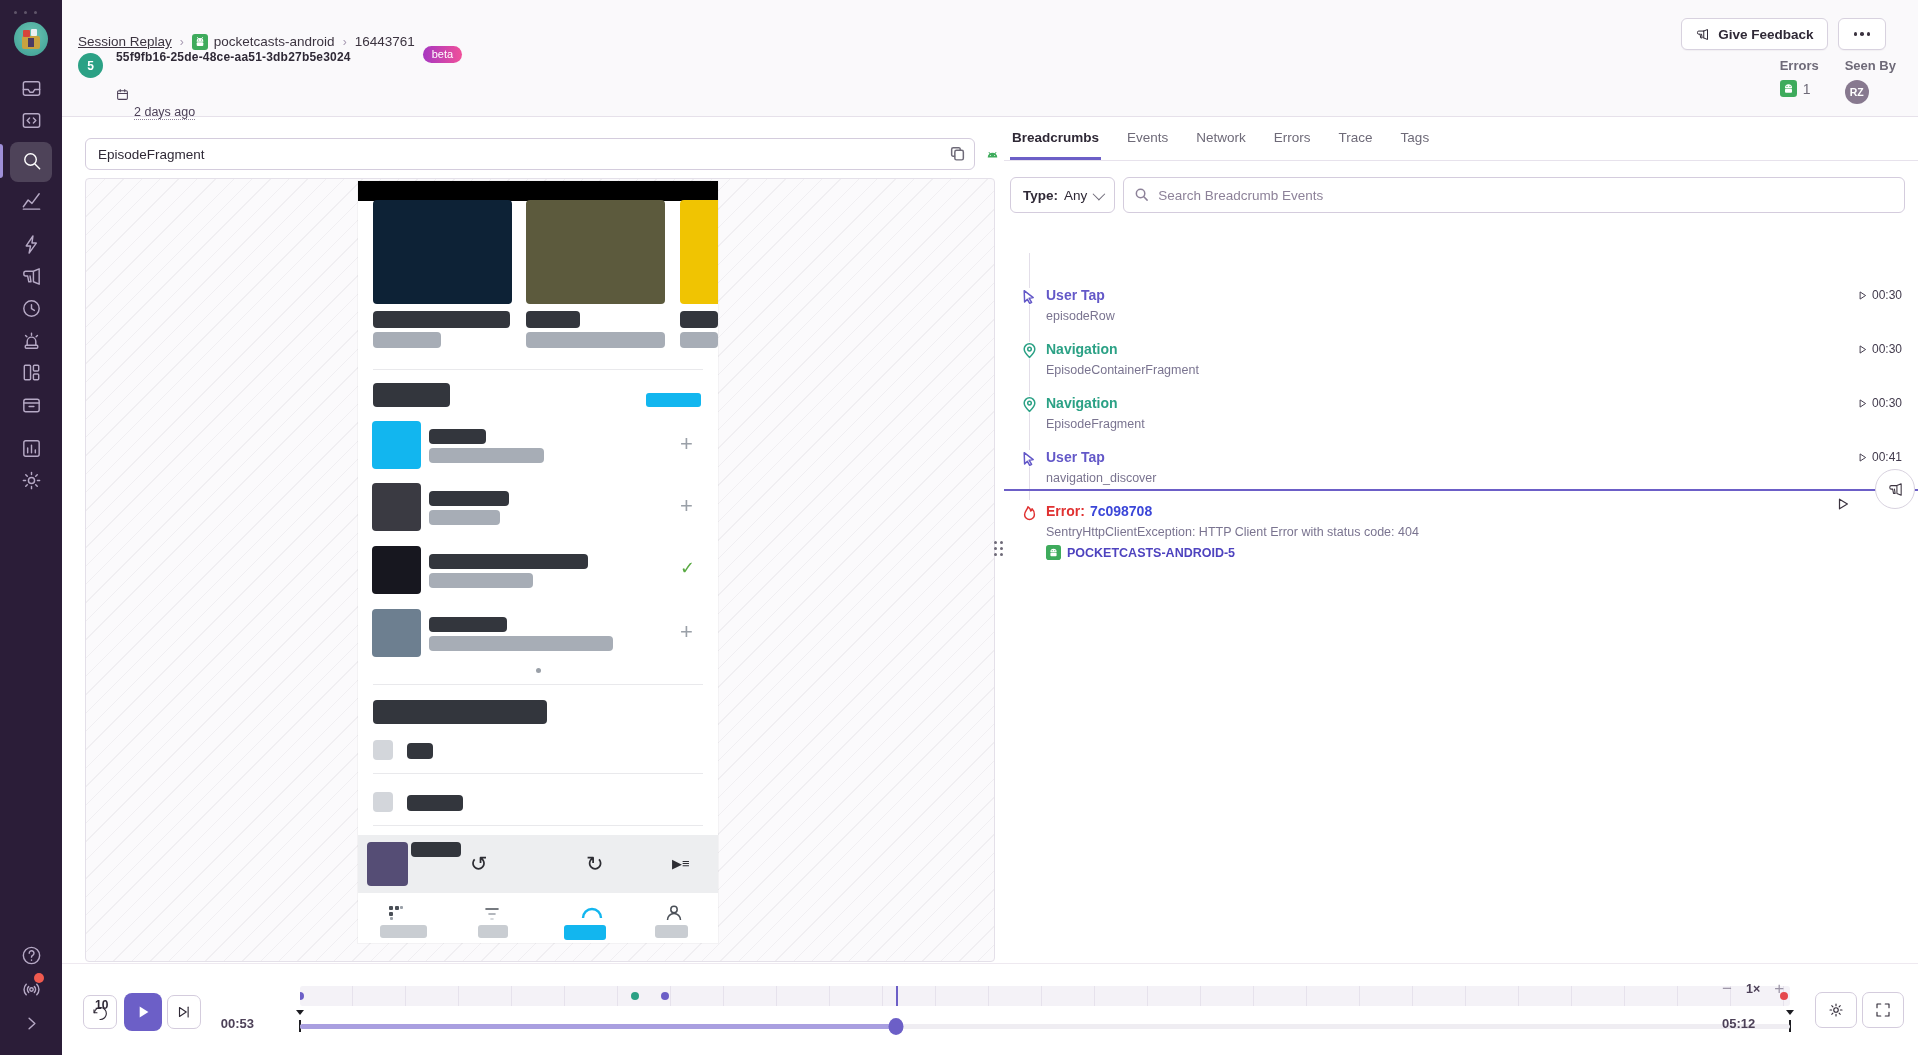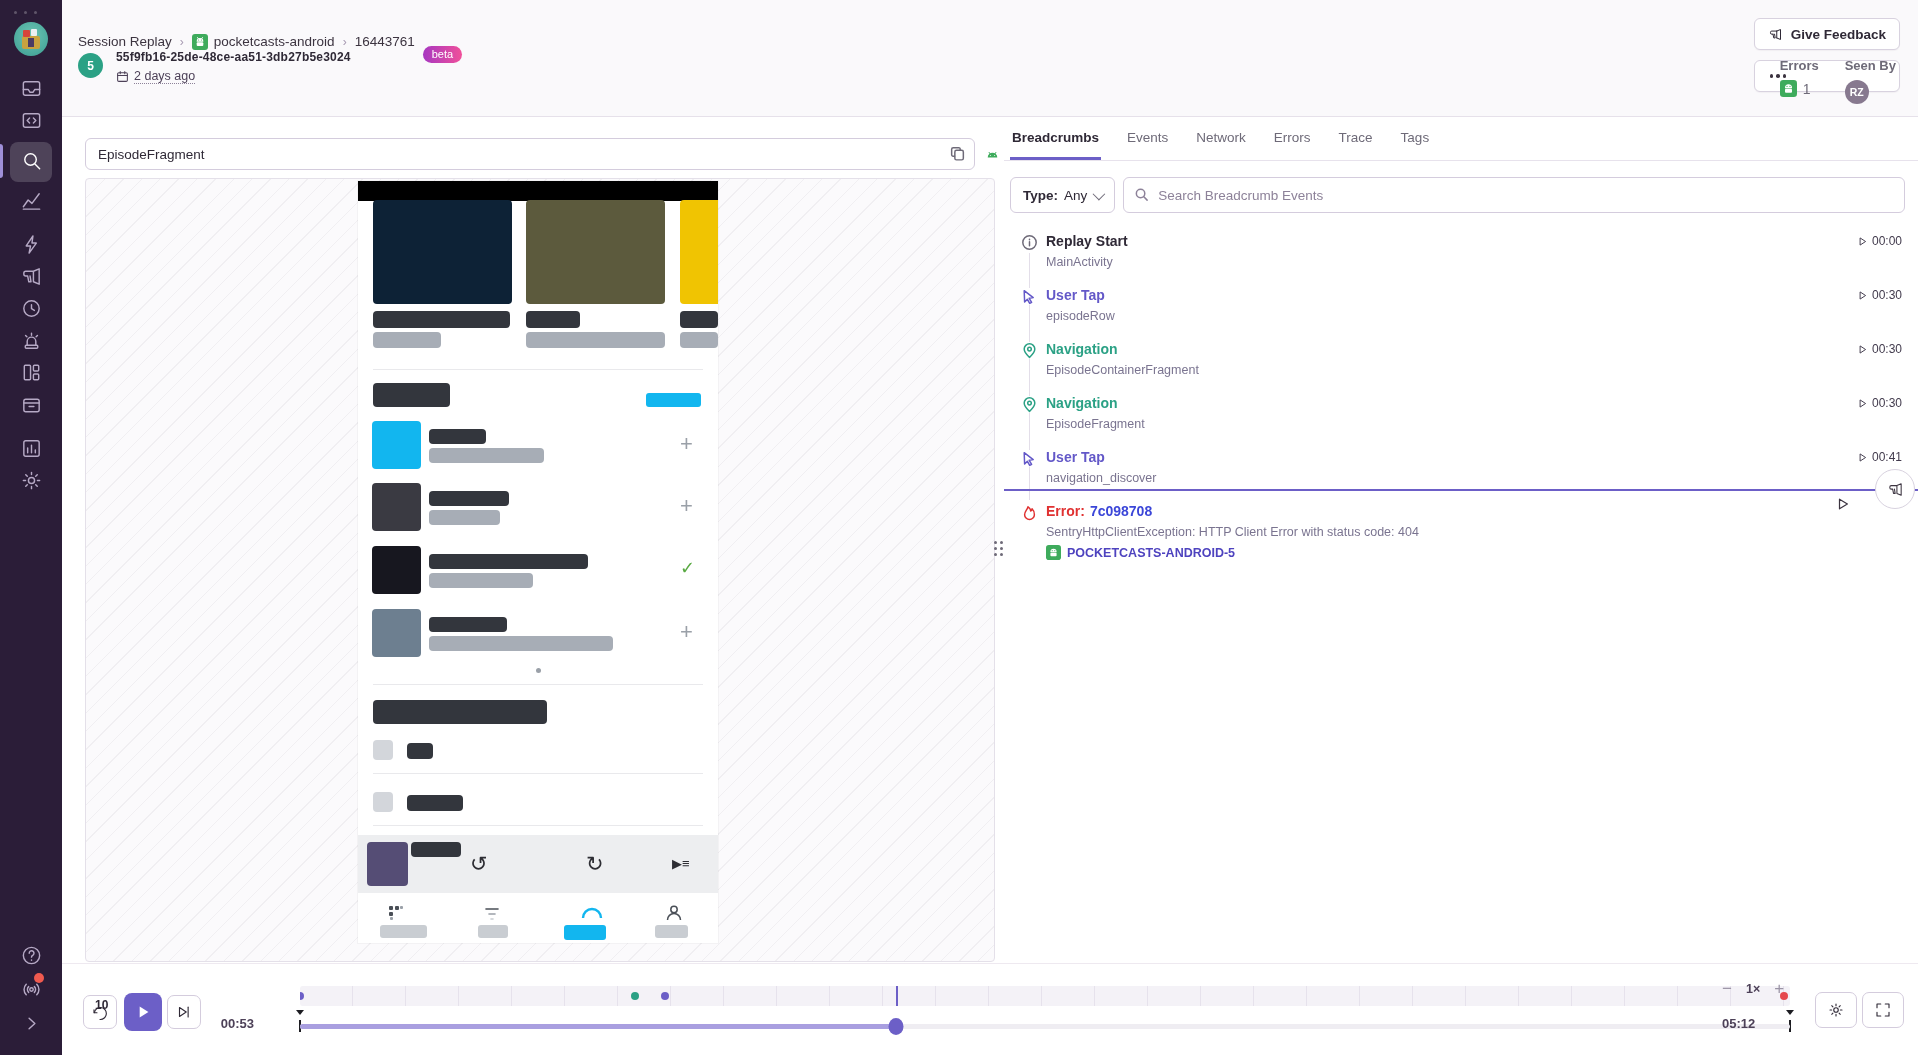--- a/index.html
+++ b/index.html
@@ -22,29 +22,29 @@
   .sb-item.active { background:rgba(255,255,255,.17); color:#fff; height:40px; width:42px; margin:4px 0; }
   .sb-gap { height:12px; }
   .active-bar { position:absolute; left:0; top:144px; width:3px; height:34px; background:#9f8fd9; border-radius:0 3px 3px 0; }
   .sb-bottom { position:absolute; bottom:14px; left:0; width:62px; display:flex; flex-direction:column; align-items:center; gap:2px; }
   .badge-dot { position:absolute; top:-2px; right:7px; width:10px; height:10px; border-radius:50%; background:#f05a4f; }
 
   
   #header { position:absolute; left:62px; top:0; right:0; height:117px; background:#faf9fb; border-bottom:1px solid #e6e1ea; }
   .crumbs { position:absolute; left:16px; top:20px; display:flex; align-items:center; gap:8px; font-size:13.5px; color:#3c3440; }
   .crumbs .sep { color:#a79bb2; font-size:12px; }
-  .crumb-link { cursor:pointer; }
+  .crumb-link { cursor:pointer;text-decoration:underline; }
   .proj { display:flex; align-items:center; gap:6px; cursor:pointer; }
   .beta-pill { padding:2px 9px 3px; border-radius:10px; font-size:11px; color:#fff; background:linear-gradient(90deg,#a737c1,#f0509a);margin-top:26px; }
   .title-row { position:absolute; left:16px; top:50px; display:flex; align-items:flex-start; gap:13px; }
   .act-badge { width:25px; height:25px; border-radius:50%; background:#2ba185; color:#fff; font-size:12px; font-weight:bold; display:flex; align-items:center; justify-content:center; margin-top:3px; }
   .replay-title { font-size:12px; font-weight:bold; color:#2f2936; letter-spacing:.2px; }
   .time-ago { margin-top:5px; display:flex; align-items:center; gap:5px; font-size:12.5px; color:#4d4158; }
-  .time-ago span { border-bottom:1px dotted #8d8299; cursor:pointer; }
-  .hdr-right { position:absolute; right:18px; top:18px; display:flex; gap:10px;flex-direction:column; }
+  .time-ago span { border-bottom:1px dotted #8d8299; cursor:pointer;margin-top:36px; }
+  .hdr-right { position:absolute; right:32px; top:18px; display:flex; gap:10px; }
   .btn { display:flex; align-items:center; gap:8px; background:#fff; border:1px solid #d8d2df; border-radius:6px; height:32px; padding:0 13px; font-size:13.5px; font-weight:bold; color:#2f2936; cursor:pointer; box-shadow:0 1px 1px rgba(43,29,56,.04); }
   .btn svg { width:15px; height:15px; stroke:#2f2936; fill:none; stroke-width:1.6; stroke-linecap:round; stroke-linejoin:round; }
   .ellipsis { display:flex; gap:3px; align-items:center; }
   .ellipsis i { width:3.5px; height:3.5px; border-radius:50%; background:#3c3440; }
   .meta-cols { position:absolute; right:22px; top:58px; display:flex; gap:26px; }
   .meta-col { display:flex; flex-direction:column; align-items:flex-start; gap:7px; }
   .meta-label { font-size:13px; color:#6e6a78; font-weight:bold; }
   .meta-val { display:flex; align-items:center; gap:6px; font-size:14px; color:#6e6a78; }
   .rz { width:24px; height:24px; border-radius:50%; background:#87798f; color:#fff; font-size:10.5px; font-weight:bold; display:flex; align-items:center; justify-content:center; }
 
@@ -440,34 +440,20 @@
         <svg viewBox="0 0 16 16">
             <circle cx="7" cy="7" r="4.5"></circle>
             <path d="M10.5 10.5L14 14"></path>
           </svg>
         <input type="text" placeholder="Search Breadcrumb Events" style="">
       </div>
     </div>
 
     <div class="connector"></div>
 
-    <div class="ev" style="top:116px;">
-      <span class="ev-icon"><svg viewBox="0 0 16 16" style="stroke:#6e6a78;">
-            <circle cx="8" cy="8" r="6.3"></circle>
-            <path d="M8 7.3V11M8 5v.3"></path>
-          </svg></span>
-      <span class="ev-title">Replay Start</span>
-      <span class="ev-desc">MainActivity</span>
-      <span class="ev-time">
-          <svg viewBox="0 0 16 16">
-            <path d="M4.5 2.8l8 5.2-8 5.2z"></path>
-          </svg>
-          <span>00:00</span>
-        </span>
-    </div>
 
     <div class="ev" style="top:170px;">
       <span class="ev-icon"><svg viewBox="0 0 16 16" style="stroke:#6358c8;">
             <path d="M3 2.5l8.5 6.5-3.8.7 2.3 3.8-1.8 1-2.2-3.9-2.6 2.6z"></path>
           </svg></span>
       <span class="ev-title purple">User Tap</span>
       <span class="ev-desc">episodeRow</span>
       <span class="ev-time">
           <svg viewBox="0 0 16 16">
             <path d="M4.5 2.8l8 5.2-8 5.2z"></path>

